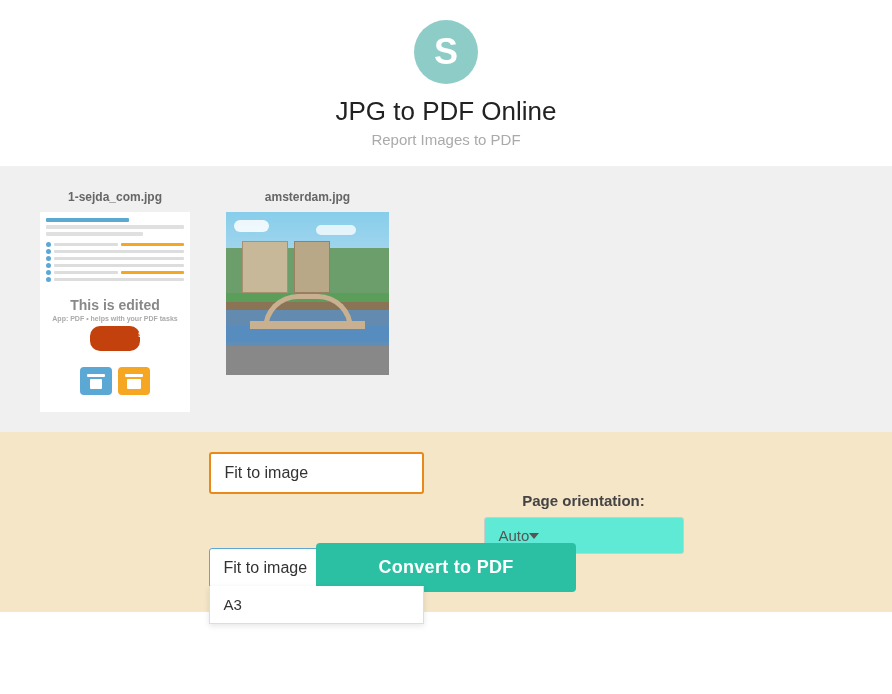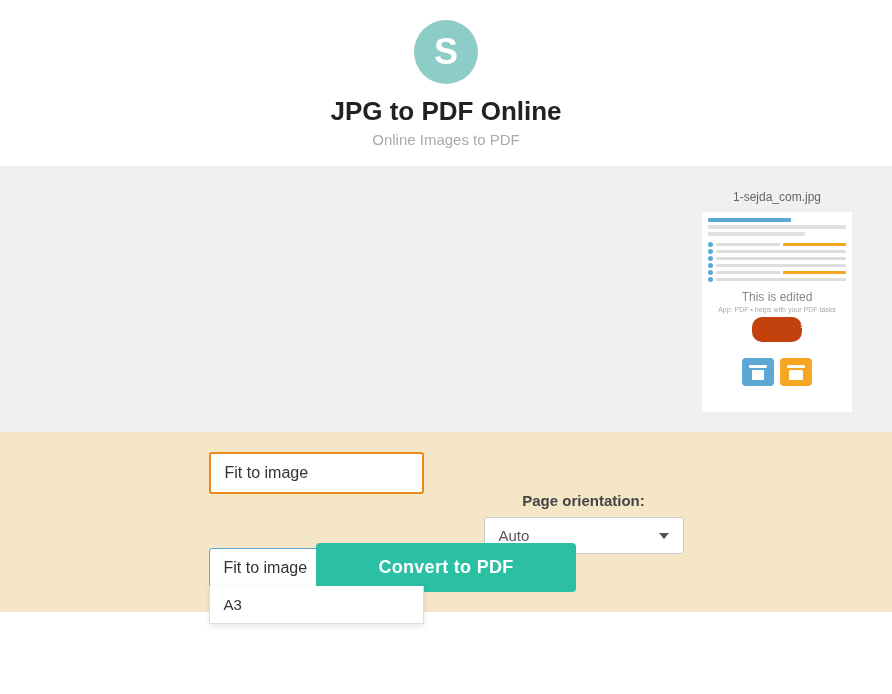--- a/index.html
+++ b/index.html
@@ -28,43 +28,44 @@
       margin-bottom: 12px;
     }
     .logo-s {
       color: #fff;
       font-size: 36px;
       font-weight: bold;
       line-height: 1;
     }
     .app-title {
       font-size: 26px;
-      font-weight: 700;
+      font-weight: 400;
       color: #222;
       margin-bottom: 4px;
     }
     .app-subtitle {
       font-size: 15px;
       color: #aaa;
       font-weight: 400;
     }
 
     
     .main-area {
       background: #f0f0f0;
       padding: 24px 0 0;
       position: relative;
     }
 
     
     .thumbnails-row {
       display: flex;
-      justify-content: flex-end;
+      justify-content: flex-start;
       gap: 36px;
       padding: 0 40px 20px;
+      font-weight: bold;
     }
     .thumb-wrapper {
       display: flex;
       flex-direction: column;
       align-items: center;
       position: relative;
     }
     .thumb-filename {
       font-size: 12px;
       color: #666;
@@ -222,29 +223,29 @@
     }
     .control-label {
       font-size: 15px;
       font-weight: 700;
       color: #444;
       text-align: center;
     }
     .control-select {
       border: 1px solid #ccc;
       border-radius: 3px;
-      background: #ffffff;
+      background: #5eead4;
       padding: 9px 14px;
       font-size: 15px;
       color: #555;
       width: 200px;
       cursor: pointer;
       display: flex;
       align-items: center;
-      justify-content: space-between;
+      justify-content: flex-start;
     }
 
     
     .convert-btn-row {
       position: absolute;
       bottom: 20px;
       left: 50%;
       transform: translateX(-50%);
       width: 100%;
       display: flex;
@@ -263,21 +264,21 @@
     }
   </style>
 </head>
 <body>
 
 <div class="header">
   <div class="logo-circle">
     <span class="logo-s">S</span>
   </div>
   <div class="app-title">JPG to PDF Online</div>
-  <div class="app-subtitle">Online Images to PDF</div>
+  <div class="app-subtitle">Report Images to PDF</div>
 </div>
 
 <div class="main-area">
 
   <div class="thumbnails-row">
     <div class="thumb-wrapper">
       <div class="thumb-filename">1-sejda_com.jpg</div>
       <div class="doc-preview">
         <div class="doc-row blue"></div>
         <div class="doc-row"></div>
@@ -303,21 +304,21 @@
           <div class="doc-list-row">
               <span class="dot"></span>
               <span class="line"></span>
               <span class="line colored" style="width:20%"></span>
             </div>
           <div class="doc-list-row">
               <span class="dot"></span>
               <span class="line" style="width:40%"></span>
             </div>
         </div>
-        <div style="text-align:center; font-size:12px; color:#888; margin-top:8px;">This is edited</div>
+        <div style="text-align:center; font-size:14px; color:#888; margin-top:15px;">This is edited</div>
         <div style="text-align:center; font-size:7px; color:#aaa; margin-top:2px;">App: PDF • helps with your PDF tasks</div>
         <div style="text-align:center; margin-top:4px;">
           <div style="width:50px;height:25px;background:#c2410c;border-radius:10px;display:inline-block;line-height:18px;font-size:8px;color:#fff;padding-left:48px;">Sejda Report</div>
         </div>
         <div class="doc-icons">
           <div class="doc-icon-box" style="background:#5ca8d4;">
             <div style="width:100%;height:100%;display:flex;flex-direction:column;align-items:center;justify-content:center;gap:2px;">
               <div style="width:18px;height:3px;background:#fff;border-radius:1px;"></div>
               <div style="width:12px;height:10px;background:#fff;border-radius:1px;"></div>
             </div>
@@ -325,20 +326,43 @@
           <div class="doc-icon-box yellow">
             <div style="width:100%;height:100%;display:flex;flex-direction:column;align-items:center;justify-content:center;gap:2px;">
               <div style="width:18px;height:3px;background:#fff;border-radius:1px;"></div>
               <div style="width:14px;height:10px;background:#fff;border-radius:1px;"></div>
             </div>
           </div>
         </div>
       </div>
     </div>
 
+    <div class="thumb-wrapper">
+      <div class="thumb-filename">amsterdam.jpg</div>
+      <div class="amsterdam-photo">
+
+        <div style="position:absolute;top:0;left:0;width:100%;height:38%;background:linear-gradient(to bottom,#87ceeb,#b0d8ee);"></div>
+
+        <div style="position:absolute;top:22%;left:0;width:100%;height:28%;background:#6b9e6b;"></div>
+
+        <div style="position:absolute;top:18%;left:10%;width:28%;height:32%;background:#c8b89a;border:1px solid #a89070;"></div>
+        <div style="position:absolute;top:18%;left:42%;width:22%;height:32%;background:#b8a888;border:1px solid #988060;"></div>
+
+        <div style="position:absolute;bottom:18%;left:0;width:100%;height:22%;background:#5a8fbf;opacity:0.85;"></div>
+
+        <div style="position:absolute;bottom:28%;left:50%;transform:translateX(-50%);width:90px;height:35px;border:5px solid #c8b090;border-bottom:none;border-radius:45px 45px 0 0;"></div>
+
+        <div style="position:absolute;bottom:28%;left:15%;width:70%;height:8px;background:#c8b090;"></div>
+
+        <div style="position:absolute;bottom:0;left:0;width:100%;height:18%;background:#888;"></div>
+
+        <div style="position:absolute;top:5%;left:5%;width:35px;height:12px;background:#fff;border-radius:8px;opacity:0.85;"></div>
+        <div style="position:absolute;top:8%;left:55%;width:40px;height:10px;background:#fff;border-radius:6px;opacity:0.75;"></div>
+      </div>
+    </div>
   </div>
 
   <div class="control-panel">
 
     <div class="page-size-section">
 
       <div class="dropdown-selected-open">
         <span>Fit to image</span>
       </div>
 

